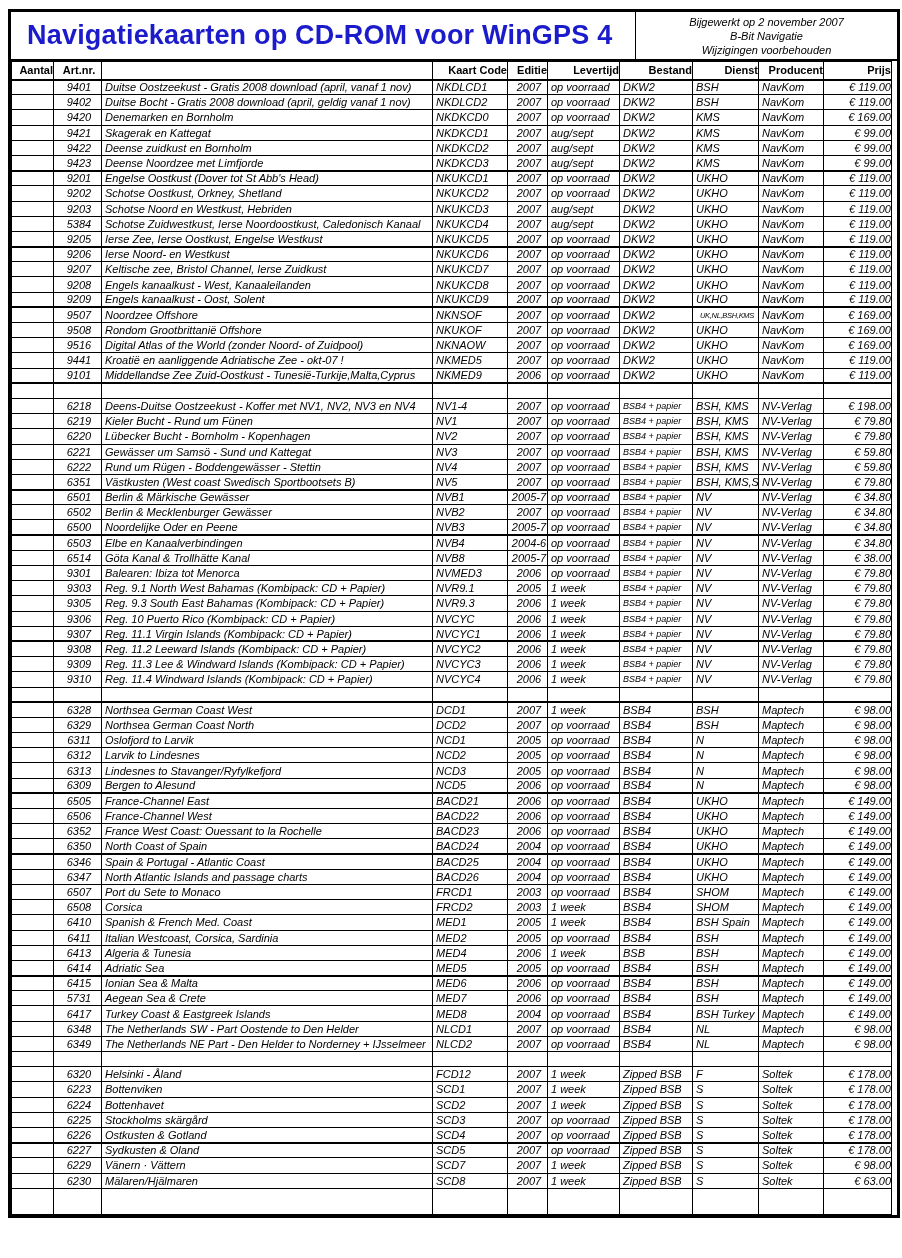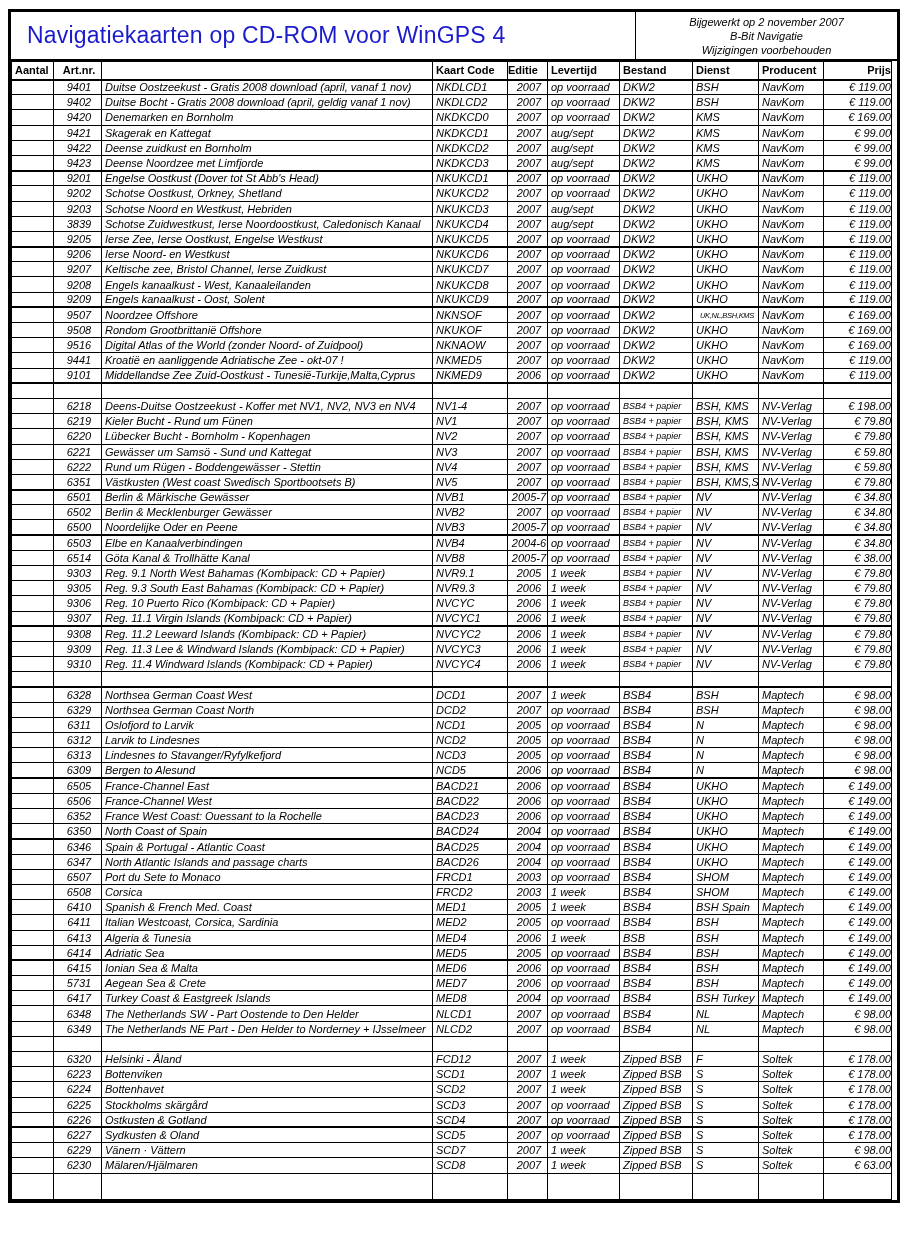--- a/index.html
+++ b/index.html
@@ -1,29 +1,29 @@
 <!DOCTYPE html>
 <html><head>
 <meta charset="utf-8">
 <style>
   html,body { margin:0; padding:0; background:#fff; }
   .page { position:relative; width:902px; height:1258px; background:#fff; overflow:hidden;
           font-family:"Liberation Sans", sans-serif; color:#000; }
   .sheet { position:absolute; left:8px; top:9px; width:886px; border:3px solid #000; background:#fff; }
   .titlebar { display:flex; height:47px; border-bottom:2px solid #000; }
   .title-cell { width:608px; display:flex; align-items:center; padding-left:16px; }
-  .title-text { font-weight:normal; font-size:23px; letter-spacing:0.2px; }
+  .title-text { font-weight:bold; font-size:27px; letter-spacing:0.2px; }
   .info-cell { flex:1; border-left:1px solid #000; text-align:center; font-style:italic;
                font-size:11px; line-height:14px; padding-top:3px; }
   table.catalog { border-collapse:collapse; table-layout:fixed; width:880px; font-size:11px; }
   table.catalog td { border:1px solid #000; overflow:hidden; white-space:nowrap;
                      padding:0 0 0 3px; vertical-align:middle; }
   thead tr { height:18px; }
-  thead td { font-weight:bold; border-bottom:2px solid #000 !important; }
-  thead td.editie { text-align:left; padding:0; }
+  thead td { font-weight:bold; border-bottom:2px solid #000 !important;text-align:right; }
+  thead td.editie { text-align:right; padding:0; }
   tbody tr { height:15.2px; }
   tbody td { font-style:italic; }
   tbody tr.thick td { border-top:2px solid #000; }
   tbody tr.tall { height:26px; }
   td.aantal { }
   td.artnr { text-align:center; padding:0; }
   td.editie { text-align:center; padding:0; }
   td.prijs { text-align:right; padding:0 5px 0 0; }
   td.dienst { border-left:2px solid #000; }
   td.sm { font-size:9px;margin-top:38px; }
@@ -175,21 +175,21 @@
             <td class="code">NKUKCD3</td>
             <td class="editie">2007</td>
             <td class="levertijd">aug/sept</td>
             <td class="bestand">DKW2</td>
             <td class="dienst">UKHO</td>
             <td class="producent">NavKom</td>
             <td class="prijs">€ 119.00</td>
           </tr>
           <tr>
             <td class="aantal"></td>
-            <td class="artnr">3839</td>
+            <td class="artnr">5384</td>
             <td class="descr">Schotse Zuidwestkust, Ierse Noordoostkust, Caledonisch Kanaal</td>
             <td class="code">NKUKCD4</td>
             <td class="editie">2007</td>
             <td class="levertijd">aug/sept</td>
             <td class="bestand">DKW2</td>
             <td class="dienst">UKHO</td>
             <td class="producent">NavKom</td>
             <td class="prijs">€ 119.00</td>
           </tr>
           <tr>
@@ -451,20 +451,32 @@
             <td class="code">NVB8</td>
             <td class="editie">2005-7</td>
             <td class="levertijd">op voorraad</td>
             <td class="bestand sm">BSB4 + papier</td>
             <td class="dienst">NV</td>
             <td class="producent">NV-Verlag</td>
             <td class="prijs">€ 38.00</td>
           </tr>
           <tr>
             <td class="aantal"></td>
+            <td class="artnr">9301</td>
+            <td class="descr">Balearen: Ibiza tot Menorca</td>
+            <td class="code">NVMED3</td>
+            <td class="editie">2006</td>
+            <td class="levertijd">op voorraad</td>
+            <td class="bestand sm">BSB4 + papier</td>
+            <td class="dienst">NV</td>
+            <td class="producent">NV-Verlag</td>
+            <td class="prijs">€ 79.80</td>
+          </tr>
+          <tr>
+            <td class="aantal"></td>
             <td class="artnr">9303</td>
             <td class="descr">Reg. 9.1 North West Bahamas (Kombipack: CD + Papier)</td>
             <td class="code">NVR9.1</td>
             <td class="editie">2005</td>
             <td class="levertijd">1 week</td>
             <td class="bestand sm">BSB4 + papier</td>
             <td class="dienst">NV</td>
             <td class="producent">NV-Verlag</td>
             <td class="prijs">€ 79.80</td>
           </tr>

